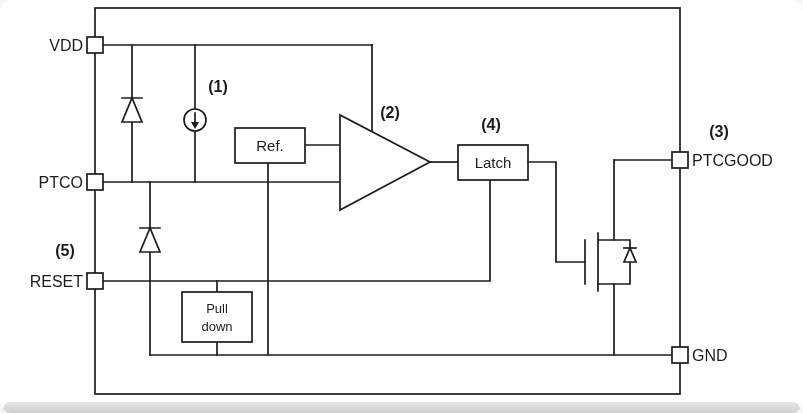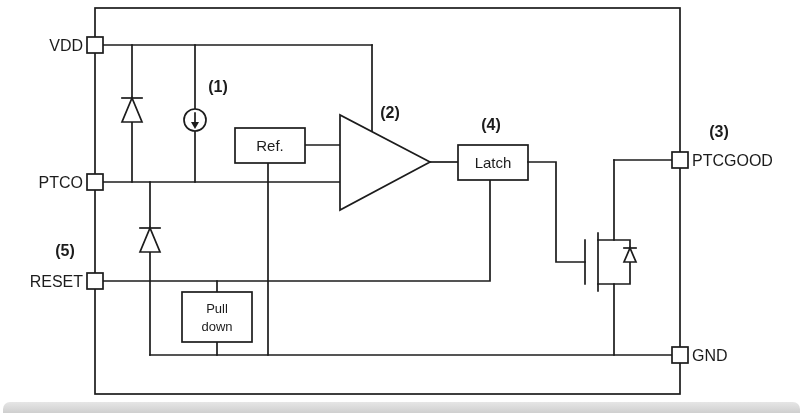--- a/index.html
+++ b/index.html
@@ -7,20 +7,21 @@
     padding: 0;
     background: #f5f5f5;
   }
   .stage {
     position: relative;
     width: 803px;
     height: 413px;
     background: #ffffff;
     overflow: hidden;
     font-family: "Liberation Sans", sans-serif;
+    border-radius: 12px;
   }
   svg text {
     font-family: "Liberation Sans", sans-serif;
     fill: #1c1c1c;
   }
   .pin-label   { font-size: 16px; }
   .block-label { font-size: 15px; }
   .small-label { font-size: 13px; }
   .annot       { font-size: 16px; font-weight: bold; }
   .bottom-bar {

